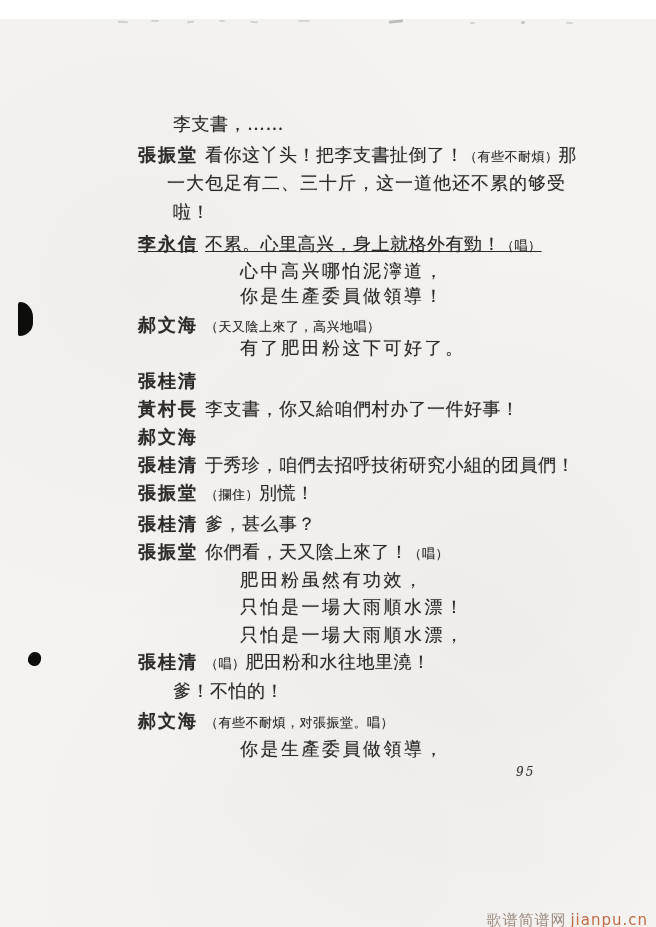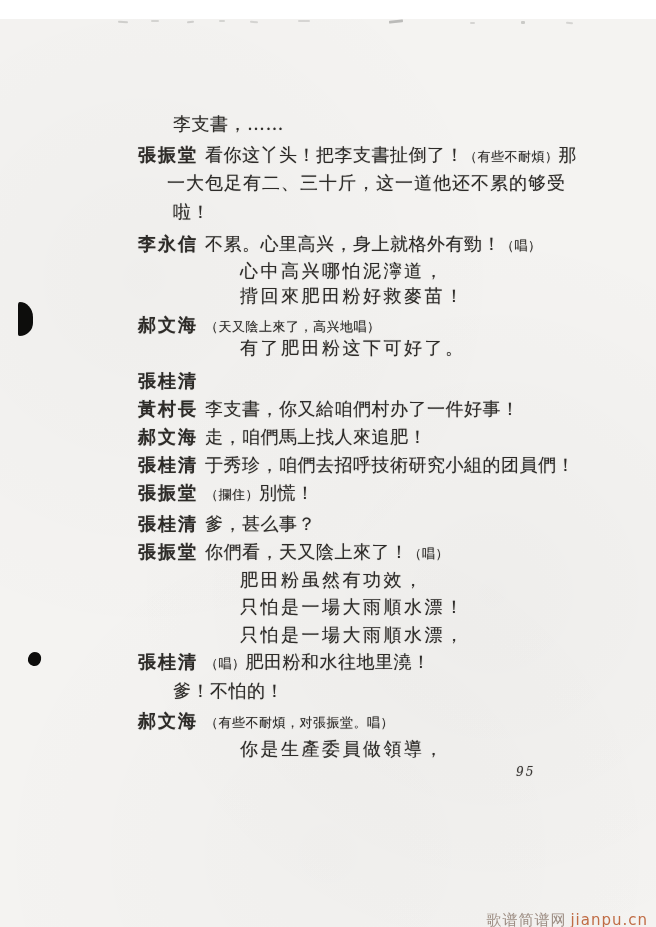--- a/index.html
+++ b/index.html
@@ -98,47 +98,46 @@
       <div class="line t-speaker" style="top: 124px; left: 138px;">
         <span class="speaker">張振堂</span>
         <span class="body"><span>看你这丫头！把李支書扯倒了！</span><span class="seg-small">（有些不耐煩）</span><span>那</span></span>
       </div>
       <div class="line t-wrap" style="top: 152px; left: 167px;">
         <span class="body"><span>一大包足有二、三十斤，这一道他还不累的够受</span></span>
       </div>
       <div class="line t-mid" style="top: 181px; left: 173px;">
         <span class="body"><span>啦！</span></span>
       </div>
-      <div class="line t-speaker" style="top: 213px; left: 138px;">
+      <div class="line t-speaker" style="top: 213px; left: 138px; text-decoration: underline;">
         <span class="speaker">李永信</span>
         <span class="body"><span>不累。心里高兴，身上就格外有勁！</span><span class="seg-small">（唱）</span></span>
       </div>
       <div class="line t-lyric" style="top: 240px; left: 240px; justify-content: center;">
         <span class="body"><span>心中高兴哪怕泥濘道，</span></span>
       </div>
       <div class="line t-lyric" style="top: 265px; left: 240px;">
-        <span class="body"><span>揹回來肥田粉好救麥苗！</span></span>
+        <span class="body"><span>你是生產委員做領導！</span></span>
       </div>
       <div class="line t-speaker" style="top: 294px; left: 138px;">
         <span class="speaker">郝文海</span>
         <span class="body"><span class="seg-small">（天又陰上來了，高兴地唱）</span></span>
       </div>
       <div class="line t-lyric" style="top: 317px; left: 240px;">
         <span class="body"><span>有了肥田粉这下可好了。</span></span>
       </div>
       <div class="line t-speaker" style="top: 350px; left: 138px;">
         <span class="speaker">張桂清</span>
       </div>
       <div class="line t-speaker" style="top: 378px; left: 138px;">
         <span class="speaker">黃村長</span>
         <span class="body"><span>李支書，你又給咱們村办了一件好事！</span></span>
       </div>
       <div class="line t-speaker" style="top: 406px; left: 138px;">
         <span class="speaker">郝文海</span>
-        <span class="body"><span>走，咱們馬上找人來追肥！</span></span>
       </div>
       <div class="line t-speaker" style="top: 434px; left: 138px;">
         <span class="speaker">張桂清</span>
         <span class="body"><span>于秀珍，咱們去招呼技術研究小組的团員們！</span></span>
       </div>
       <div class="line t-speaker" style="top: 462px; left: 138px;">
         <span class="speaker">張振堂</span>
         <span class="body"><span class="seg-small">（攔住）</span><span>別慌！</span></span>
       </div>
       <div class="line t-speaker" style="top: 493px; left: 138px;">

